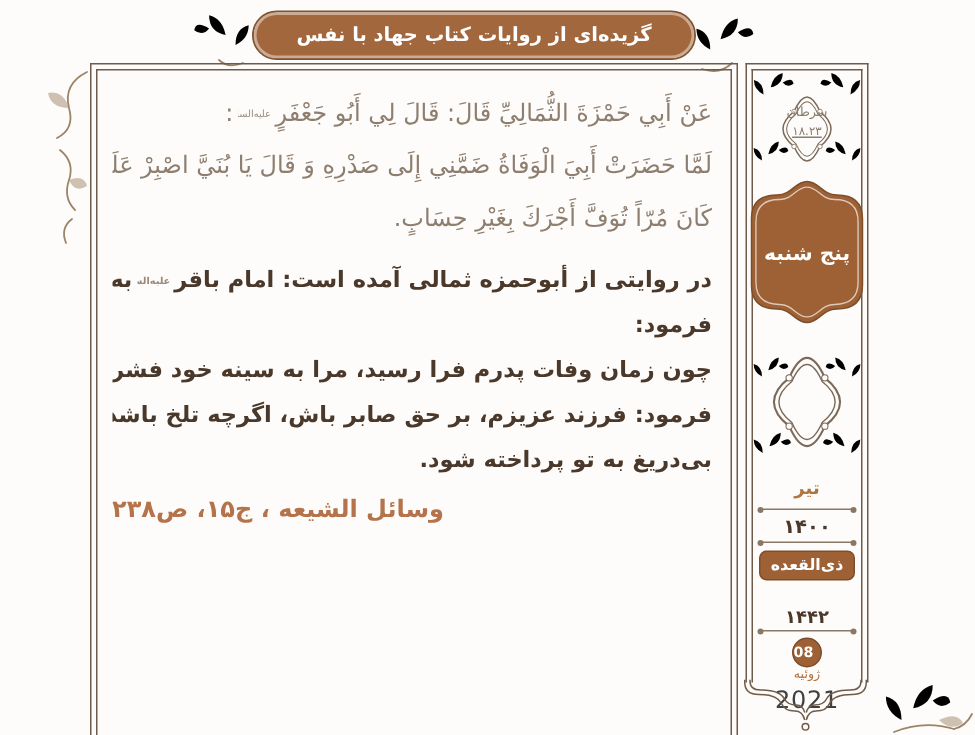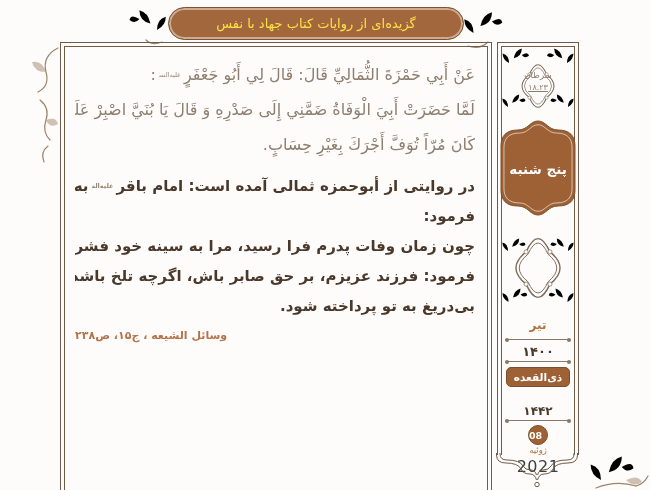--- a/index.html
+++ b/index.html
@@ -9,21 +9,21 @@
     font-family:"DejaVu Sans",sans-serif;
   }
   
   .banner{
     position:absolute;left:168px;top:7px;width:294px;height:31px;
     background:#a2673c;border:1px solid #7d5332;border-radius:17px;
     box-shadow:inset 0 0 0 2px rgba(255,255,255,.45);
     display:flex;align-items:center;justify-content:center;
   }
   .banner-title{
-    color:#fde047;font-weight:400;font-size:13px;direction:rtl;white-space:nowrap;
+    color:#ffffff;font-weight:700;font-size:13px;direction:rtl;white-space:nowrap;
   }
   .flourish{position:absolute;}
   .flourish path{stroke:#9b8468;fill:none;stroke-width:1.2;stroke-linecap:round;}
   .flourish .leaf{fill:#a98f74;fill-opacity:.55;stroke:none;}
   
   .main-frame{
     position:absolute;left:60px;top:42px;width:430px;height:470px;
     border:1px solid #6f5b4a;
   }
   .main-frame-inner{
@@ -40,21 +40,21 @@
   }
   .fa-line{
     font-size:15px;line-height:30px;font-weight:700;color:#4a382b;white-space:nowrap;
   }
   .fa-block{margin-top:9px;}
   .honorific{
     font-size:6.5px;color:#98897a;display:inline-block;margin:0 3px;
     vertical-align:middle;line-height:1;max-width:22px;overflow:hidden;
   }
   .citation{
-    margin-top:8px;text-align:left;font-size:11px;font-weight:700;color:#b4734b;
+    margin-top:8px;text-align:left;font-size:16px;font-weight:700;color:#b4734b;
   }
   
   .side-frame{
     position:absolute;left:497px;top:42px;width:80px;height:412px;
     border:1px solid #6f5b4a;border-bottom:none;
   }
   .side-frame-inner{
     position:absolute;left:3px;right:3px;top:3px;bottom:0;
     border:1px solid #6f5b4a;border-bottom:none;
   }

